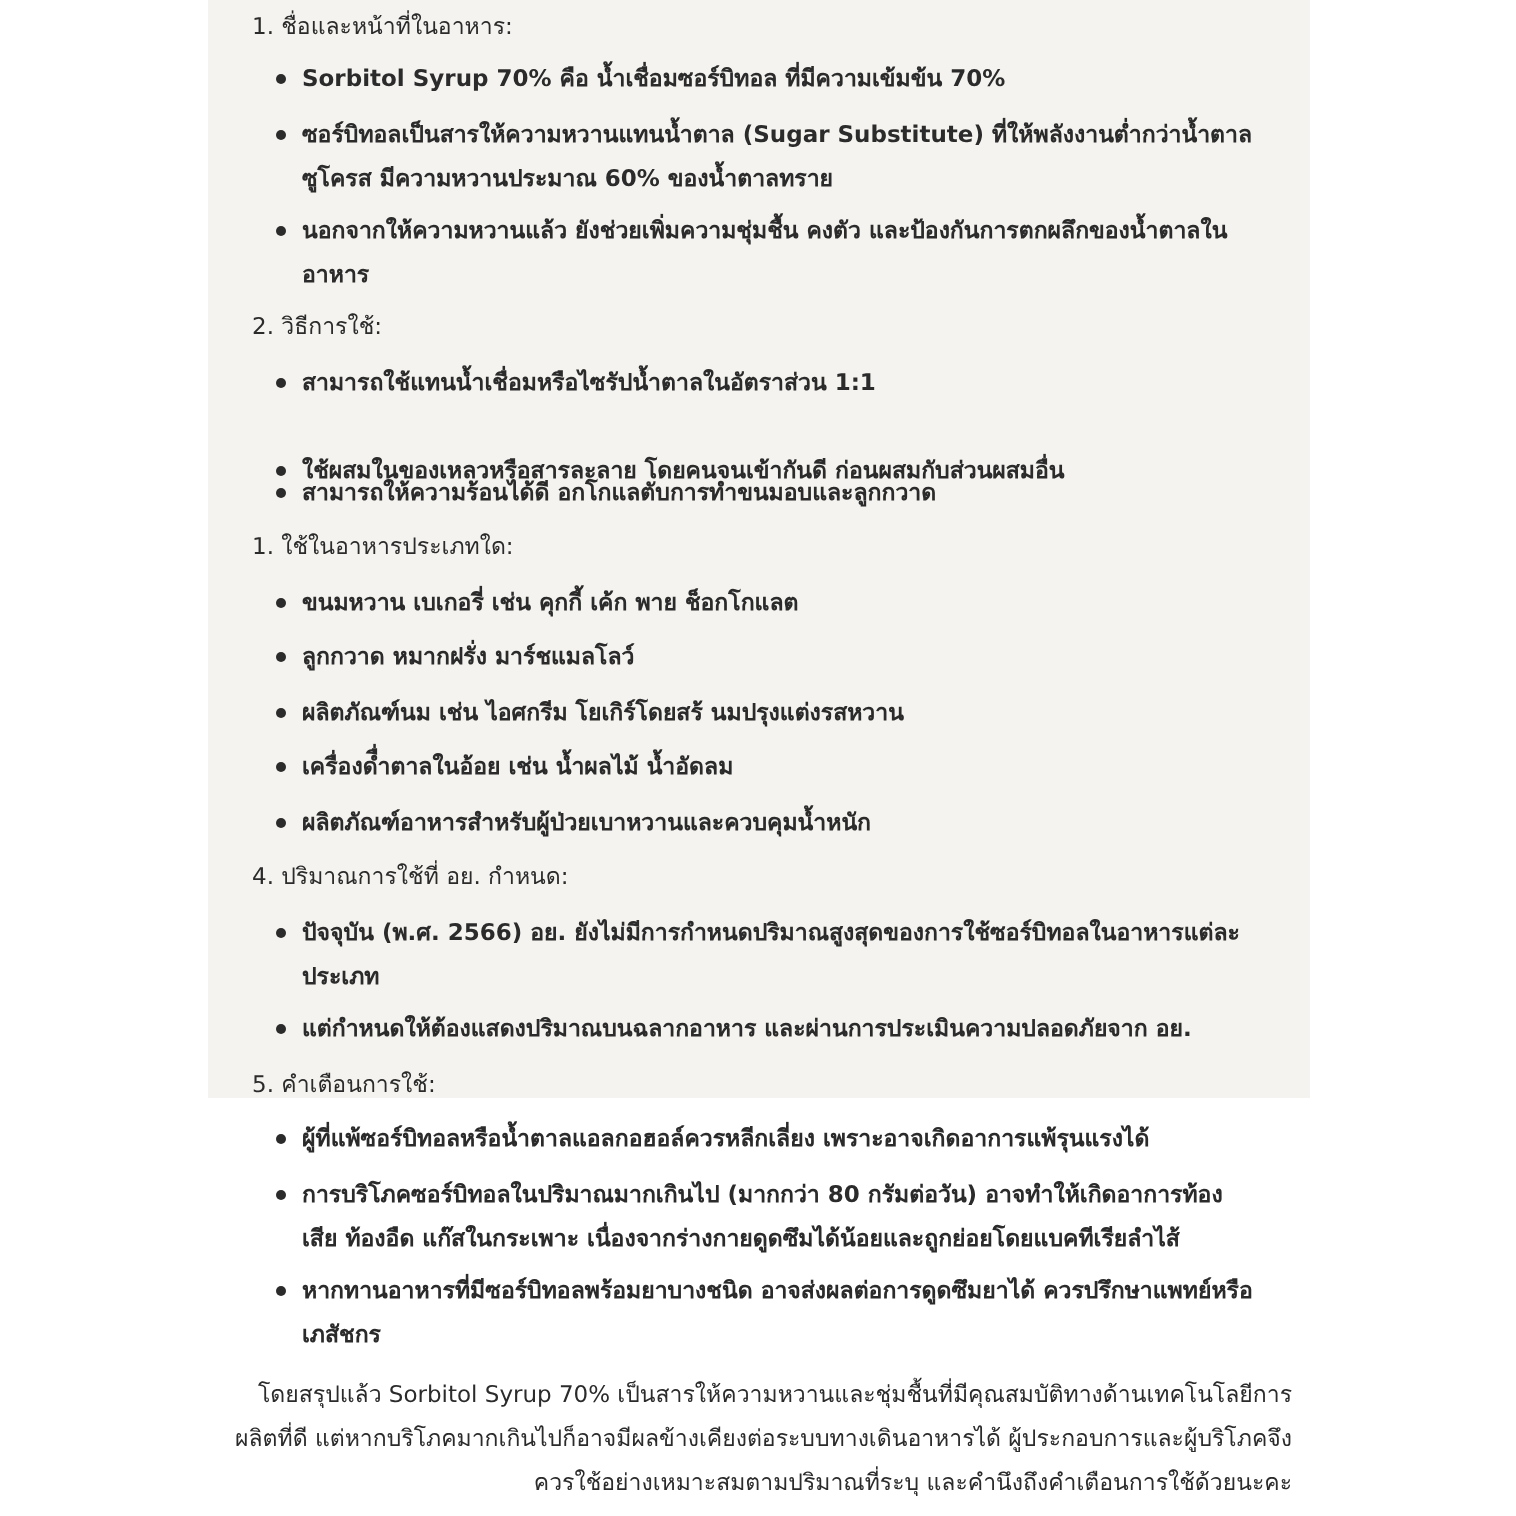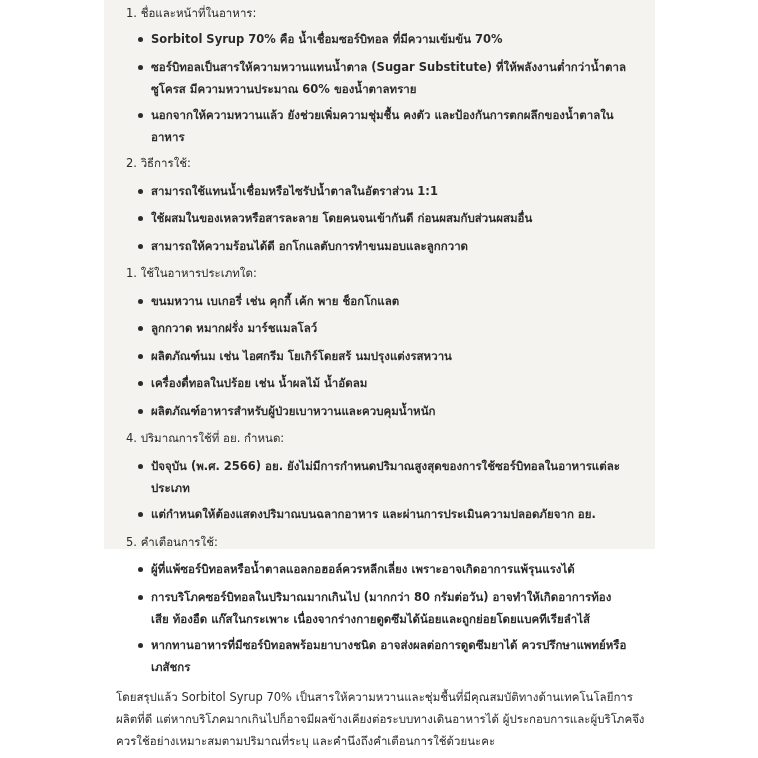--- a/index.html
+++ b/index.html
@@ -5,21 +5,21 @@
   html, body { margin: 0; padding: 0; background: #ffffff; }
   body { width: 758px; height: 758px; position: relative; overflow: hidden;
          font-family: "DejaVu Sans", "Liberation Sans", sans-serif; color: #2b2b2b; }
   .panel { position: absolute; left: 104px; top: 0; width: 551px; height: 549px;
            background: #f4f3ef; }
   .content { position: absolute; left: 12px; top: 0; width: 520px; font-size: 11.5px; line-height: 22px; }
   .sec-title { position: absolute; left: 10px; white-space: nowrap; }
   .bullet { position: absolute; left: 22px; width: 490px; }
   .bullet .dot { position: absolute; left: 0; top: 9px; width: 5px; height: 5px; border-radius: 50%; background: #2b2b2b; }
   .bullet .txt { display: block; margin-left: 13px; font-weight: bold; }
-  .summary { position: absolute; left: 0; width: 530px; }
+  .summary { position: absolute; left: 0; width: 530px; text-align: right; }
 </style>
 </head>
 <body>
 
 <div class="panel">
   <div class="content">
 
     <div class="sec-title" style="top:2px">1. ชื่อและหน้าที่ในอาหาร:</div>
     <div class="bullet" style="top:28px">
         <span class="dot"></span>
@@ -32,21 +32,21 @@
     <div class="bullet" style="top:104px">
         <span class="dot"></span>
         <span class="txt">นอกจากให้ความหวานแล้ว ยังช่วยเพิ่มความชุ่มชื้น คงตัว และป้องกันการตกผลึกของน้ำตาลในอาหาร</span>
       </div>
 
     <div class="sec-title" style="top:152px">2. วิธีการใช้:</div>
     <div class="bullet" style="top:180px">
         <span class="dot"></span>
         <span class="txt">สามารถใช้แทนน้ำเชื่อมหรือไซรัปน้ำตาลในอัตราส่วน 1:1</span>
       </div>
-    <div class="bullet" style="top:207px">
+    <div class="bullet" style="top:224px">
         <span class="dot"></span>
         <span class="txt">ใช้ผสมในของเหลวหรือสารละลาย โดยคนจนเข้ากันดี ก่อนผสมกับส่วนผสมอื่น</span>
       </div>
     <div class="bullet" style="top:235px">
         <span class="dot"></span>
         <span class="txt">สามารถให้ความร้อนได้ดี อกโกแลตับการทำขนมอบและลูกกวาด</span>
       </div>
 
     <div class="sec-title" style="top:262px">1. ใช้ในอาหารประเภทใด:</div>
     <div class="bullet" style="top:290px">
@@ -56,21 +56,21 @@
     <div class="bullet" style="top:317px">
         <span class="dot"></span>
         <span class="txt">ลูกกวาด หมากฝรั่ง มาร์ชแมลโลว์</span>
       </div>
     <div class="bullet" style="top:345px">
         <span class="dot"></span>
         <span class="txt">ผลิตภัณฑ์นม เช่น ไอศกรีม โยเกิร์โดยสร้ นมปรุงแต่งรสหวาน</span>
       </div>
     <div class="bullet" style="top:372px">
         <span class="dot"></span>
-        <span class="txt">เครื่องดื่ทอลในปร้อย เช่น น้ำผลไม้ น้ำอัดลม</span>
+        <span class="txt">เครื่องดื่ำตาลในอ้อย เช่น น้ำผลไม้ น้ำอัดลม</span>
       </div>
     <div class="bullet" style="top:400px">
         <span class="dot"></span>
         <span class="txt">ผลิตภัณฑ์อาหารสำหรับผู้ป่วยเบาหวานและควบคุมน้ำหนัก</span>
       </div>
 
     <div class="sec-title" style="top:427px">4. ปริมาณการใช้ที่ อย. กำหนด:</div>
     <div class="bullet" style="top:455px">
         <span class="dot"></span>
         <span class="txt">ปัจจุบัน (พ.ศ. 2566) อย. ยังไม่มีการกำหนดปริมาณสูงสุดของการใช้ซอร์บิทอลในอาหารแต่ละประเภท</span>

